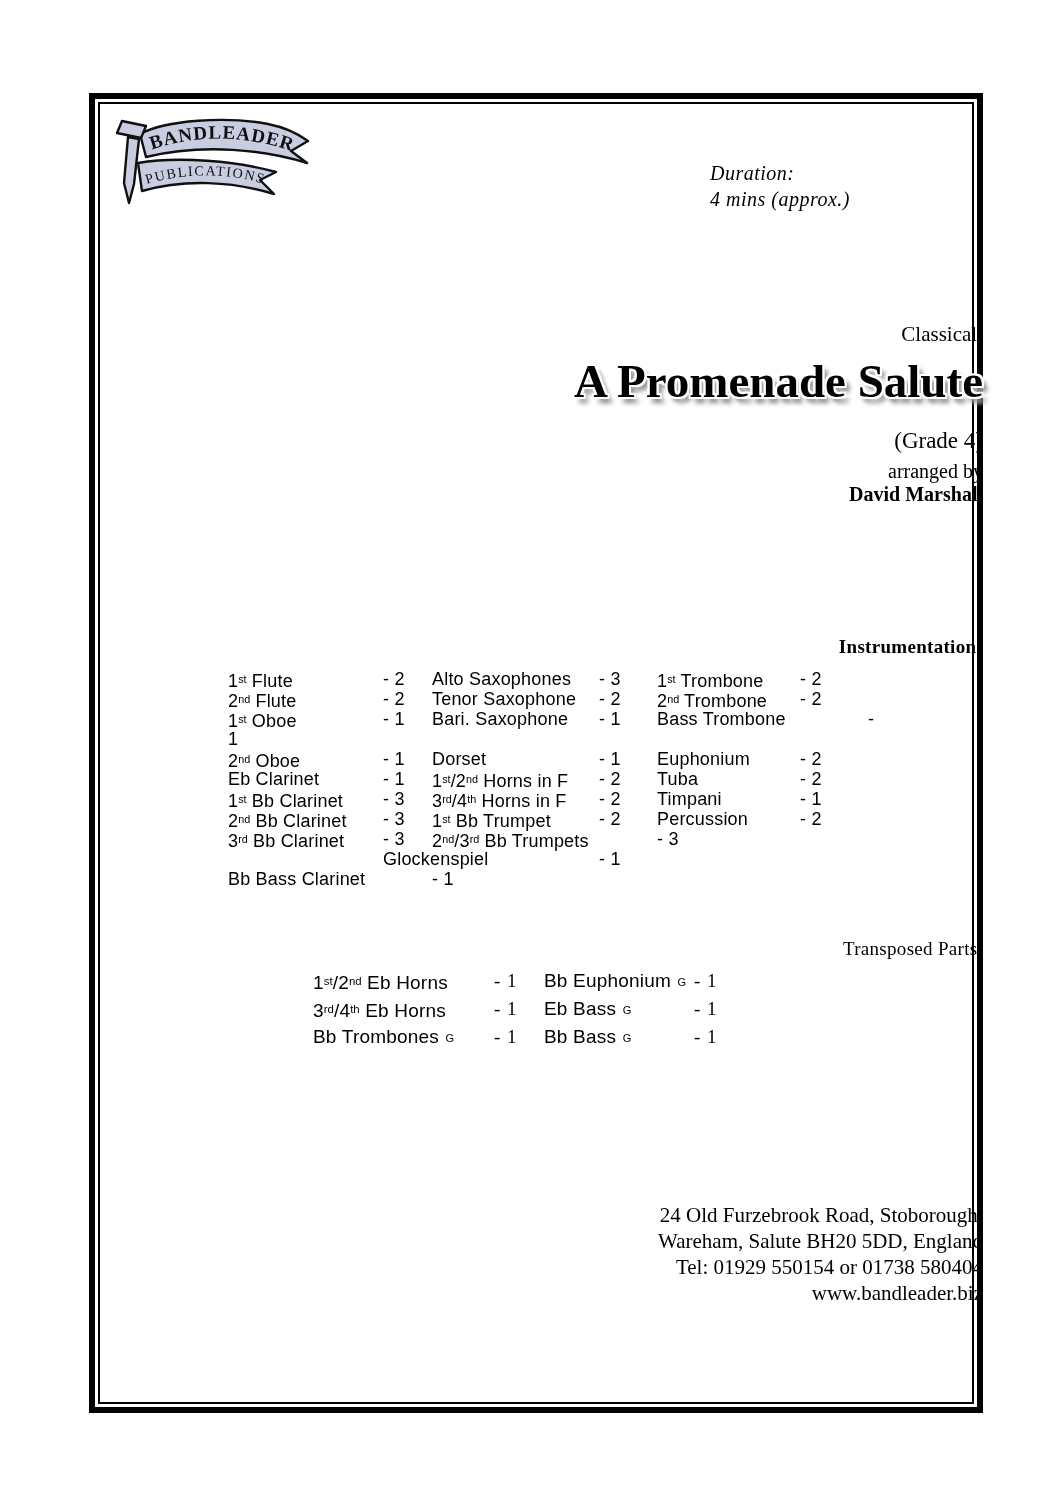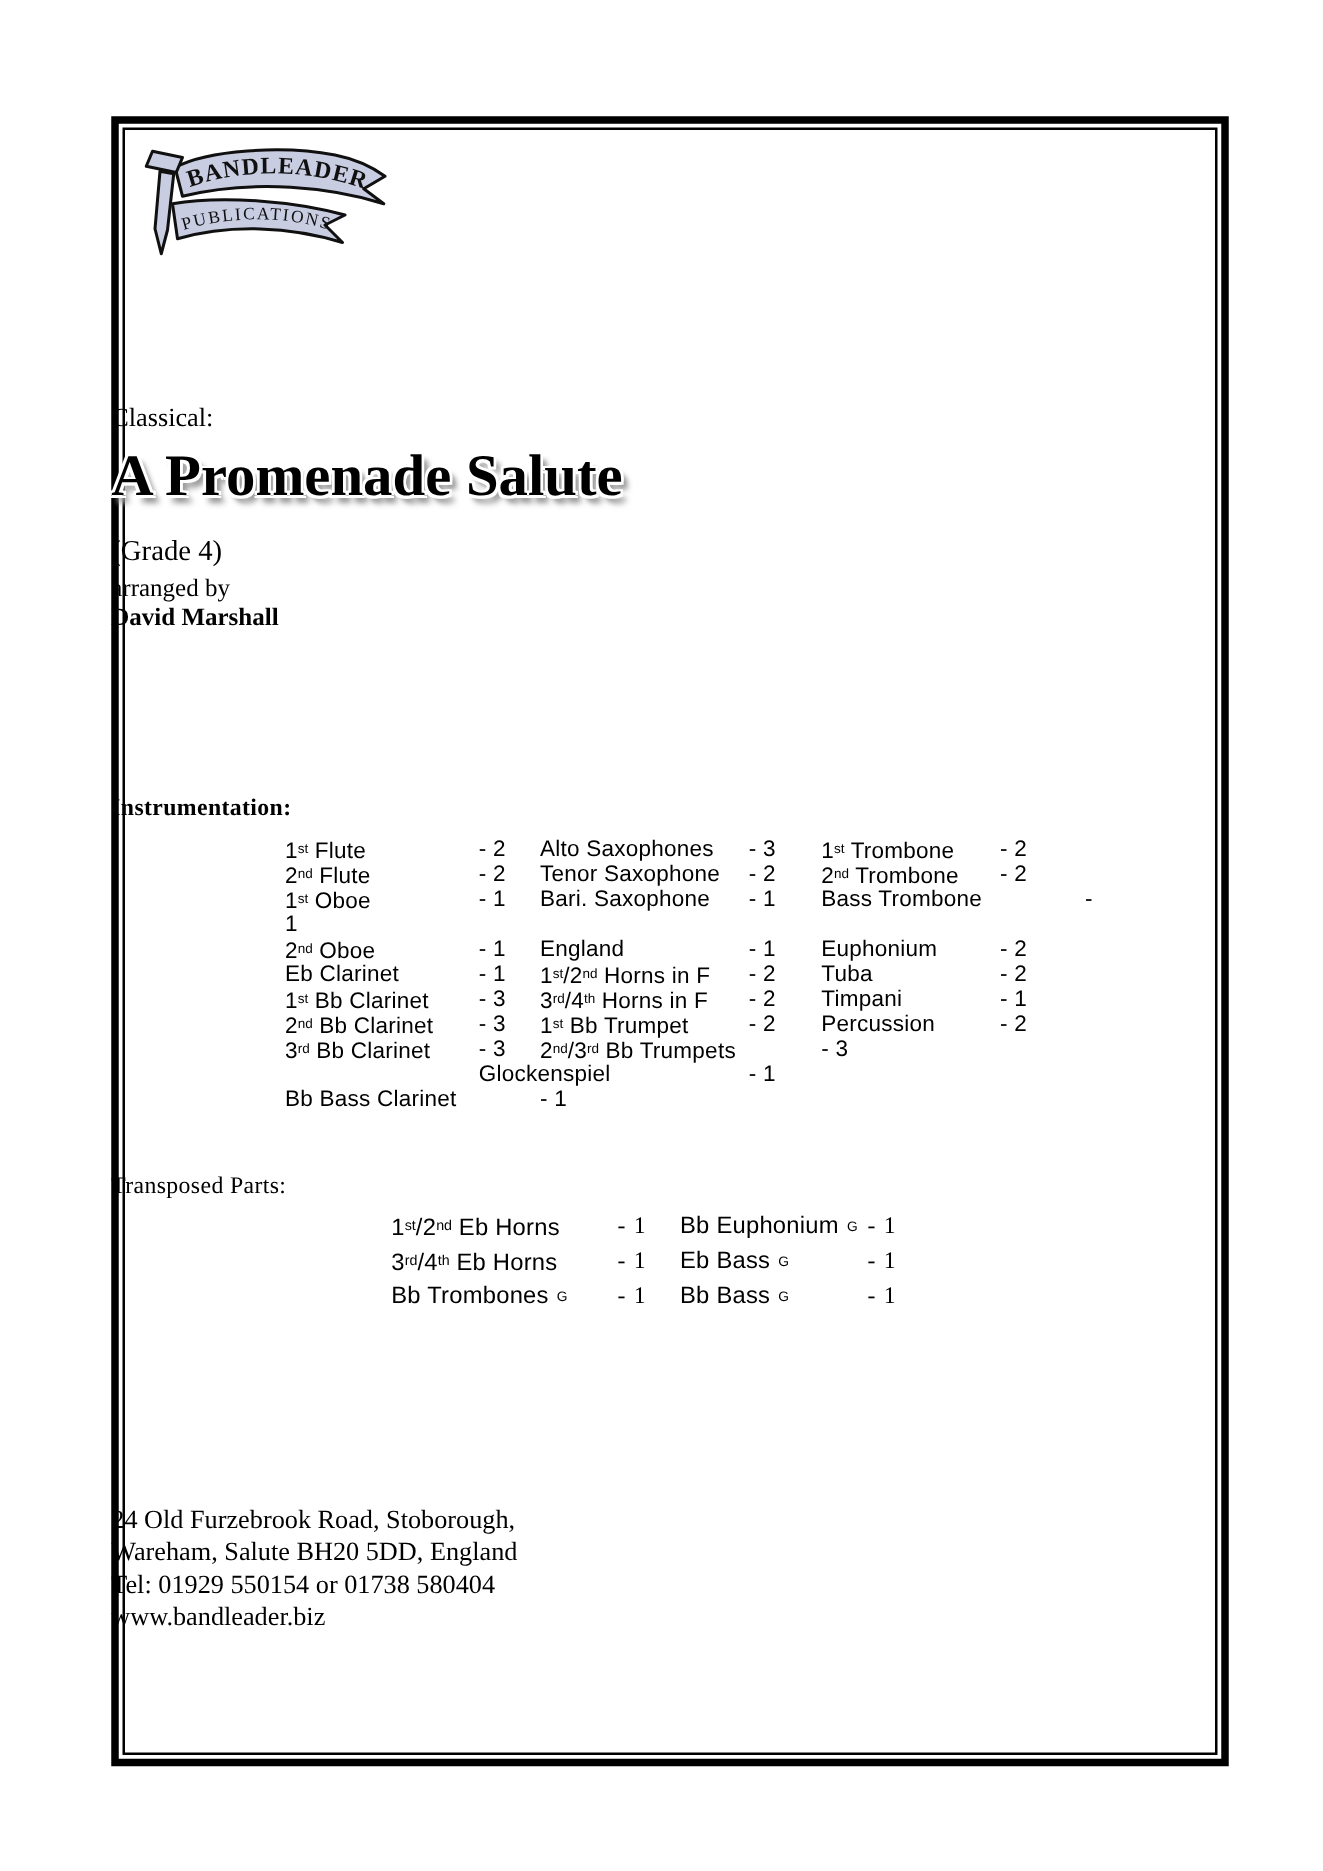--- a/index.html
+++ b/index.html
@@ -17,21 +17,21 @@
   
   .logo { position:absolute; left:104px; top:110px; width:225px; height:130px; }
 
   
   .duration {
     position:absolute; left:710px; top:160px;
     font:italic 20px "Liberation Serif", serif; line-height:26px;
     letter-spacing:0.5px;
   }
 
-  .centered { position:absolute; left:89px; width:894px; text-align:left; }
+  .centered { position:absolute; left:89px; width:894px; text-align:right; }
 
   .category { top:322px; font:21px "Liberation Serif", serif; }
   .title {
     top:354px;
     font:bold 47px "Liberation Serif", serif; letter-spacing:0px;
     text-shadow:
       -2px -2px 0 #fff, 2px -2px 0 #fff, -2px 2px 0 #fff, 2px 2px 0 #fff,
       0 -2px 0 #fff, 0 2px 0 #fff, -2px 0 0 #fff, 2px 0 0 #fff,
       4px 5px 4px #9a9a9a, 5px 6px 5px #aaaaaa;
   }
@@ -89,20 +89,24 @@
     <path d="M34,53 C74,46 132,51 172,62 L156,70 L170,84 C128,71 80,69 38,81 Z" fill="#c9cde2" stroke="#101010" stroke-width="2.4" stroke-linejoin="round"></path>
     <path id="tp2" d="M40,75 C86,60 136,64 168,77" fill="none"></path>
     <text font-family="Liberation Serif, serif" font-size="14" fill="#101010" letter-spacing="1.6">
       <textPath href="#tp2" startOffset="3">PUBLICATIONS</textPath>
     </text>
 
     <path d="M13,23 L18,11 L42,16 L37,28 Z" fill="#c9cde2" stroke="#101010" stroke-width="2.4" stroke-linejoin="round"></path>
     <path d="M24,27 L35,29 L30,74 L25,93 L20,73 Z" fill="#c9cde2" stroke="#101010" stroke-width="2.4" stroke-linejoin="round"></path>
   </svg>
 
+  <div class="duration">
+    <div>Duration:</div>
+    <div>4 mins (approx.)</div>
+  </div>
 
   <div class="centered category">Classical:</div>
   <div class="centered title">A Promenade Salute</div>
   <div class="centered grade">(Grade 4)</div>
   <div class="centered arranged-by">arranged by</div>
   <div class="centered arranger">David Marshall</div>
 
   <div class="centered instr-heading">Instrumentation:</div>
   <div class="instr-lines">
       <div class="instr-line">
@@ -128,21 +132,21 @@
         <span class="icell c2c">- 1</span>
         <span class="icell c3n">Bass Trombone</span>
         <span class="icell btd">-</span>
       </div>
       <div class="instr-line">
         <span class="icell c1n">1</span>
       </div>
       <div class="instr-line">
         <span class="icell c1n">2<span class="sup">nd</span> Oboe</span>
         <span class="icell c1c">- 1</span>
-        <span class="icell c2n">England</span>
+        <span class="icell c2n">Dorset</span>
         <span class="icell c2c">- 1</span>
         <span class="icell c3n">Euphonium</span>
         <span class="icell c3c">- 2</span>
       </div>
       <div class="instr-line">
         <span class="icell c1n">Eb Clarinet</span>
         <span class="icell c1c">- 1</span>
         <span class="icell c2n">1<span class="sup">st</span>/2<span class="sup">nd</span> Horns in F</span>
         <span class="icell c2c">- 2</span>
         <span class="icell c3n">Tuba</span>

